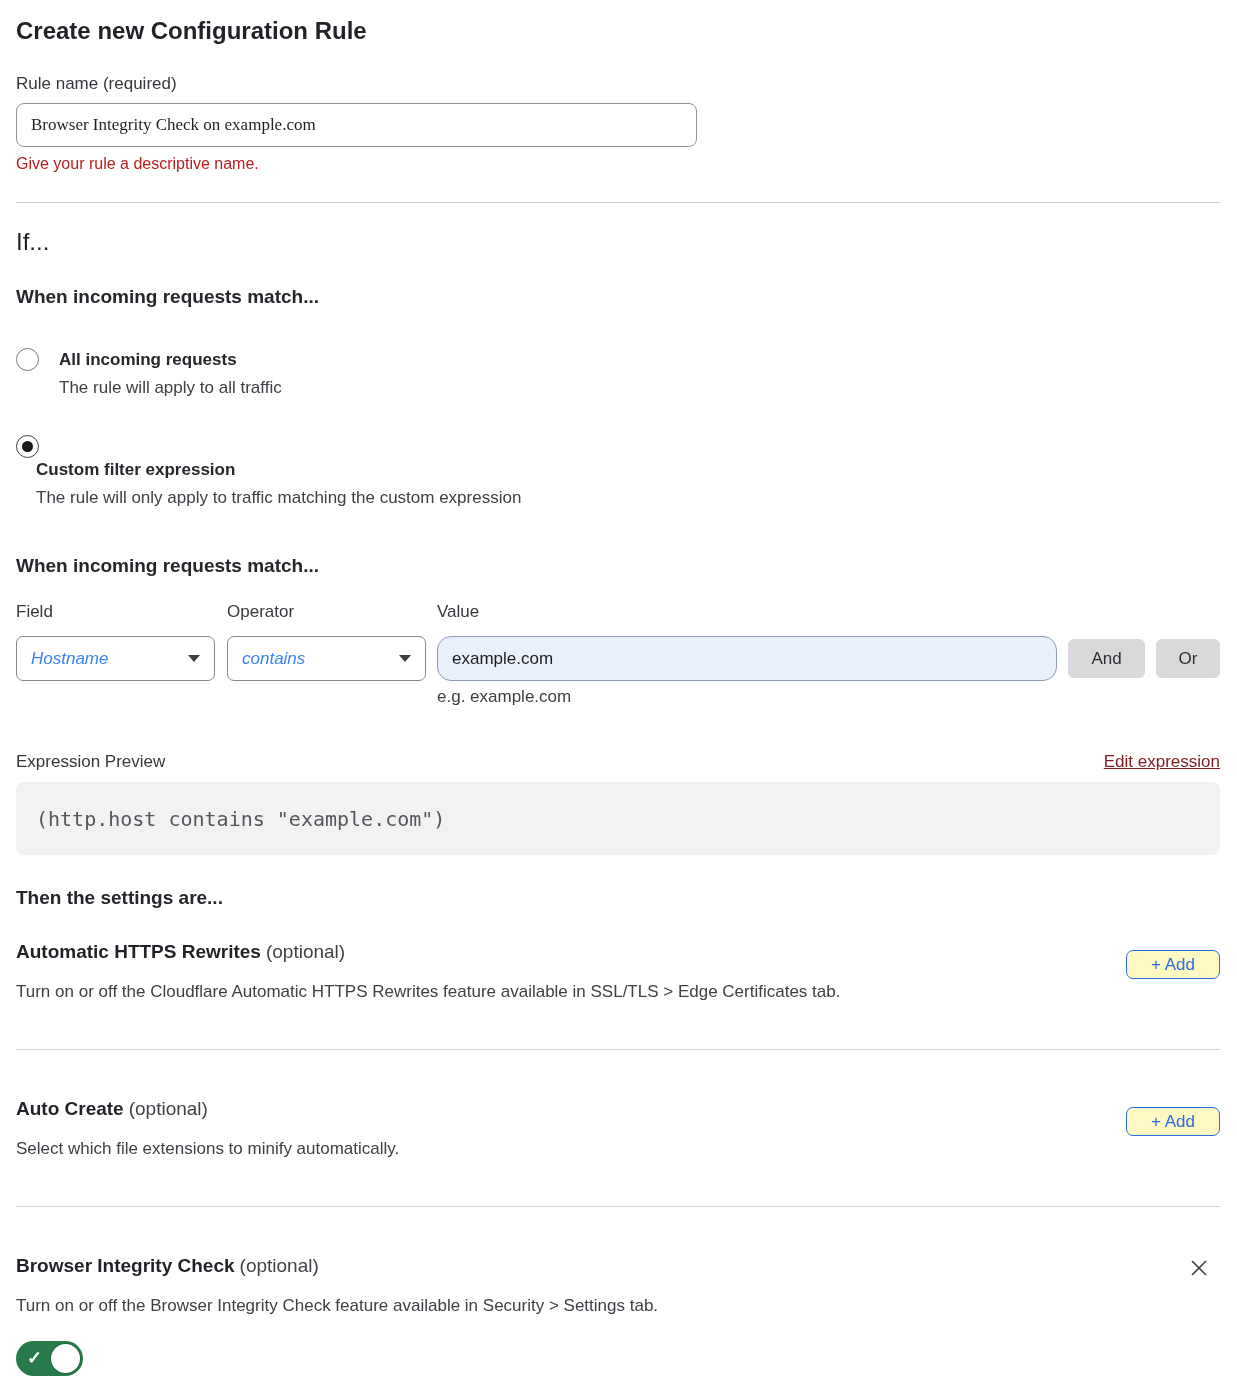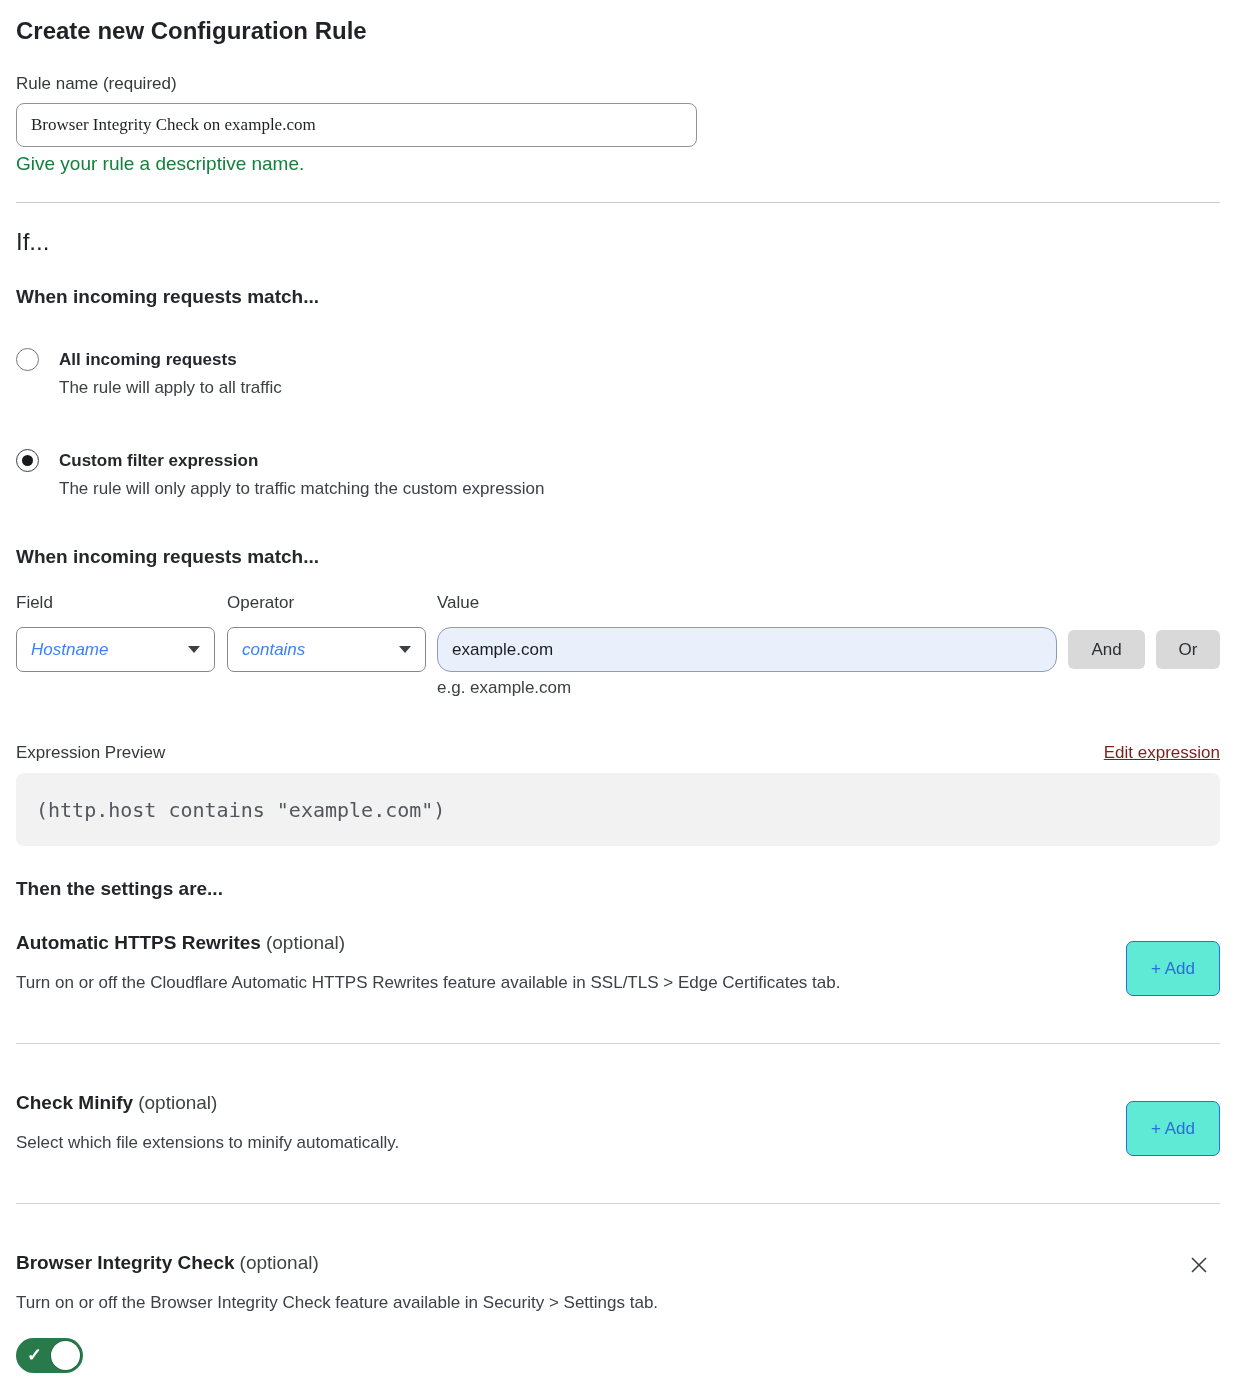--- a/index.html
+++ b/index.html
@@ -5,36 +5,36 @@
   * { margin:0; padding:0; box-sizing:border-box; }
   html,body { width:1237px; height:1377px; background:#ffffff; overflow:hidden;
               font-family:"Liberation Sans", sans-serif; color:#36393d; }
   .container { padding:16px 17px 0 16px; }
 
   h1 { font-size:24px; font-weight:700; color:#1f2226; line-height:29px; }
   h2 { font-size:24px; font-weight:400; color:#1f2226; line-height:28px; margin-top:25px; }
   h3 { font-size:19px; font-weight:700; color:#24272b; line-height:23px; }
 
   .field-label { font-size:17px; color:#35393d; line-height:19px; }
-  .help-text  { font-size:19px; color:#15803d; line-height:19px; margin-top:7px; }
+  .help-text  { font-size:16px; color:#b91c1c; line-height:19px; margin-top:7px; }
 
   .rule-name-label { margin-top:29px; }
   .text-input {
     display:block; margin-top:10px; width:681px; height:44px;
     border:1px solid #919398; border-radius:8px; padding:0 14px;
     font-family:Liberation Serif, serif; font-size:17px; color:#1e2023;
     background:#fff; outline:none;
   }
 
   .divider { border:none; border-top:1px solid #cccccc; margin-top:29px; }
 
   .match-heading { margin-top:29px; }
 
   .radio-option { display:flex; align-items:flex-start; margin-top:40px; cursor:pointer; }
-  .radio-option + .radio-option { margin-top:51px; }
+  .radio-option + .radio-option { margin-top:37px;flex-direction:column; }
   .radio {
     width:23px; height:23px; border-radius:50%; border:1.5px solid #73777c;
     flex:0 0 auto; position:relative; background:#fff;
   }
   .radio.checked { border-color:#3b3f43; }
   .radio.checked::after {
     content:""; position:absolute; left:50%; top:50%; width:11px; height:11px;
     margin:-5.5px 0 0 -5.5px; border-radius:50%; background:#17191b;
   }
   .radio-text { margin-left:20px; }
@@ -82,22 +82,22 @@
 
   .settings-heading { margin-top:31px; }
   .setting-row { display:flex; align-items:flex-start; margin-top:31px; }
   .setting-row.later { margin-top:47px; }
   .setting-text { flex:1 1 auto; }
   .setting-title { font-size:19px; line-height:24px; color:#3f4347; }
   .setting-title .bold { font-weight:700; color:#1f2226; }
   .setting-title .optional { margin-left:5px;text-align:center; }
   .setting-desc { font-size:17px; color:#3d4145; line-height:21px; margin-top:17px; }
   .add-btn {
-    flex:0 0 auto; margin-top:10px; width:94px; height:55px;
-    border:1px solid #2c6ce0; border-radius:7px; background:#5eead4;
+    flex:0 0 auto; margin-top:10px; width:94px; height:29px;
+    border:1px solid #2c6ce0; border-radius:7px; background:#fef9c3;
     font-family:"Liberation Sans", sans-serif; font-size:17px; color:#2c6ce0; cursor:pointer;
   }
   .setting-divider { border:none; border-top:1px solid #d4d4d4; margin-top:47px; }
 
   .close-btn { flex:0 0 auto; margin:3px 10px 0 0; background:none; border:none; cursor:pointer; padding:0; }
 
   .toggle {
     position:relative; margin-top:25px; width:67px; height:35px; border-radius:18px;
     background:#a9aeb3; cursor:pointer; display:block;
   }
@@ -189,21 +189,21 @@
       <div class="setting-desc">Turn on or off the Cloudflare Automatic HTTPS Rewrites feature available in SSL/TLS &gt; Edge Certificates tab.</div>
     </div>
     <button class="add-btn">+ Add</button>
   </div>
 
   <hr class="setting-divider">
 
   <div class="setting-row later">
     <div class="setting-text">
       <div class="setting-title">
-        <span class="bold">Check Minify</span><span class="optional">(optional)</span>
+        <span class="bold">Auto Create</span><span class="optional">(optional)</span>
       </div>
       <div class="setting-desc">Select which file extensions to minify automatically.</div>
     </div>
     <button class="add-btn">+ Add</button>
   </div>
 
   <hr class="setting-divider">
 
   <div class="setting-row later">
     <div class="setting-text">

